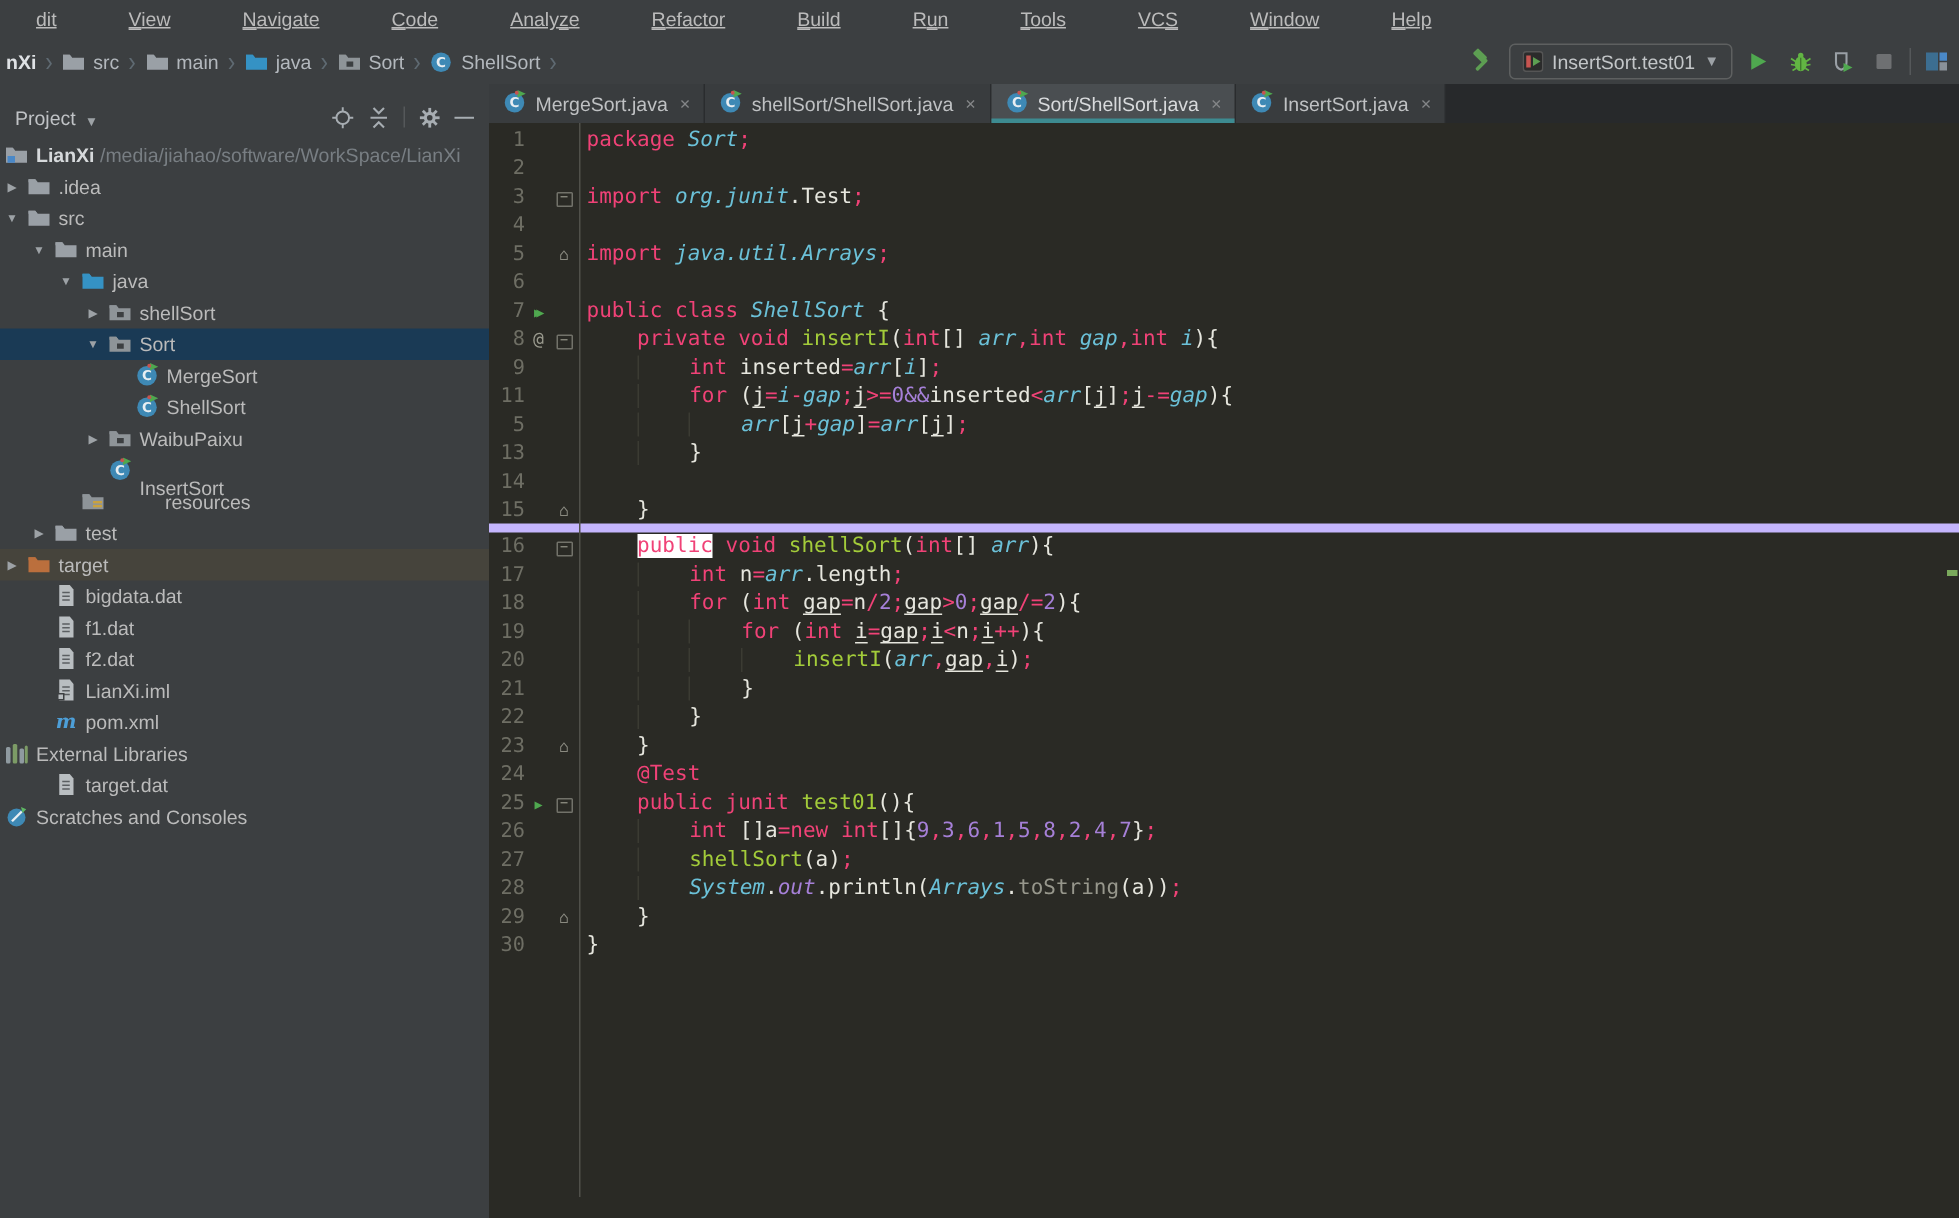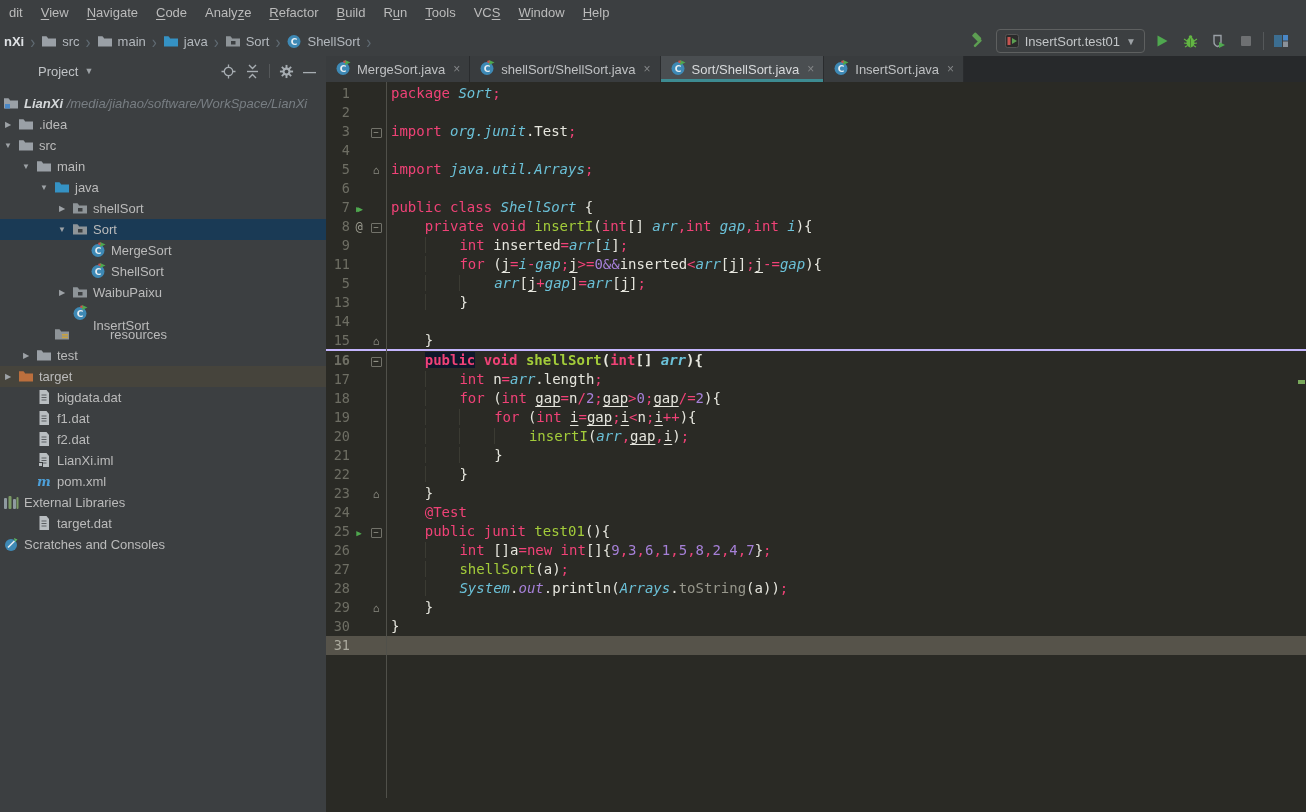--- a/index.html
+++ b/index.html
@@ -2,40 +2,40 @@
 <html><head>
 <meta charset="utf-8">
 <style>
   html,body{margin:0;padding:0;background:#2a2a25;}
   body{width:1306px;height:812px;position:relative;overflow:hidden;
        font-family:"Liberation Sans","DejaVu Sans",sans-serif;font-size:13px;
        -webkit-font-smoothing:antialiased;}
   
   .menubar{position:absolute;left:0;top:0;width:1306px;height:26px;background:#3c3f41;
            display:flex;align-items:center;color:#bbbbbb;}
-  .menu-item{padding:0 9px;line-height:26px;cursor:default;}
+  .menu-item{padding:0 24px;line-height:26px;cursor:default;text-decoration:underline;}
   .menu-item u{text-decoration:underline;text-underline-offset:2px;}
   .navbar{position:absolute;left:0;top:26px;width:1306px;height:30px;background:#3c3f41;
           display:flex;align-items:center;color:#b3b8bd;}
   .crumbs{display:flex;align-items:center;padding-left:2px;flex:1;min-width:0;}
   .crumb{display:flex;align-items:center;gap:5px;padding:0 2px;}
   .crumb.bold{font-weight:bold;color:#dfe2e5;}
   .crumb-sep{color:#5f6a72;font-size:15px;padding:0 4px;transform:scaleY(1.25);}
-  .nav-right{display:flex;align-items:center;gap:6px;padding-right:14px;}
+  .nav-right{display:flex;align-items:center;gap:6px;padding-right:4px;}
   .runbox{display:flex;align-items:center;gap:6px;border:1px solid #5e6060;border-radius:4px;
           height:22px;padding:0 8px;color:#c3c6c8;}
   .runbox .caret{color:#9da2a6;font-size:10px;}
   .tbtn{display:flex;align-items:center;justify-content:center;width:22px;height:22px;}
   .tsep{width:1px;height:18px;background:#55585a;}
   
   .icn{display:inline-block;vertical-align:middle;}
   
   .project{position:absolute;left:0;top:56px;width:326px;height:756px;background:#3c3f41;
            border-right:1px solid #2c2e30;color:#bbbbbb;}
-  .pheader{height:30px;display:flex;align-items:center;padding:0 6px;margin-left:28px;}
+  .pheader{height:30px;display:flex;align-items:flex-end;padding:0 6px;}
   .ptitle{padding-left:4px;color:#c0c3c6;}
   .pcaret{color:#9da2a6;font-size:9px;padding-left:6px;flex:1;}
   .phicons{display:flex;align-items:center;gap:9px;padding-right:4px;}
   .ptree{position:absolute;left:0;top:37px;width:326px;}
   .trow{height:21px;display:flex;align-items:center;position:relative;white-space:nowrap;}
   .trow.sel{background:#1a3a55;}
   .trow.hi{background:#46443c;}
   .tarrow{position:absolute;font-size:8px;color:#9da2a6;width:10px;text-align:center;top:6px;}
   .ticon{position:absolute;top:2px;width:16px;height:16px;}
   .tlabel{position:absolute;top:2.5px;}
@@ -47,21 +47,21 @@
   .tab{display:flex;align-items:center;gap:6px;padding:0 9px;background:#393c3e;color:#bfc1c3;
        border-right:1px solid #2a2c2e;position:relative;font-size:13px;}
   .tab.active{background:#4a4e51;color:#d8dadc;}
   .tab.active:after{content:"";position:absolute;left:0;right:0;bottom:0;height:3px;background:#3d8b91;}
   .tab .close{color:#848688;font-size:12px;padding-left:2px;}
   .codearea{position:absolute;left:0;top:26px;width:980px;height:718px;background:#2a2a25;
             font-family:"DejaVu Sans Mono","Liberation Mono",monospace;font-size:14px;}
   .codelines{position:absolute;left:0;top:2px;width:980px;}
   .cl{height:19px;line-height:19px;display:flex;position:relative;}
   .cl.cur{background:#56534a;}
-  .cl.sep{border-top:2px solid #c4b5fd;margin-top:-1px;font-weight:bold;}
+  .cl.sep{border-top:6px solid #c4b5fd;margin-top:-1px;}
   .lnum{width:24px;text-align:right;color:#6e6e64;flex:0 0 auto;font-size:13.5px;}
   .cl.cur .lnum{color:#aaa99d;}
   .slotA{width:18px;flex:0 0 auto;text-align:center;}
   .slotB{width:16px;flex:0 0 auto;text-align:center;}
   .gat{color:#9a9a8e;font-size:12px;}
   .grun{color:#4fa84f;font-size:9px;}
   .grc{color:#4fa84f;font-size:9px;letter-spacing:-4px;margin-left:-3px;}
   .gfo{display:inline-block;width:9px;height:8px;border:1px solid #72726a;border-radius:1px;
        line-height:6px;font-size:9px;color:#9a9a8e;vertical-align:1px;}
   .gfc{color:#8a8a80;font-size:11px;}
@@ -71,21 +71,21 @@
   .tk-kw{color:#f04277;}
   .tk-op{color:#f04277;}
   .tk-ty{color:#6bc1d8;font-style:italic;}
   .tk-me{color:#a3cc3a;}
   .tk-nu{color:#a680d8;}
   .tk-am{color:#a680d8;}
   .tk-pl{color:#e6e6de;}
   .tk-gr{color:#97978c;}
   .tk-fi{color:#a680d8;font-style:italic;}
   .tk-un{color:#e6e6de;text-decoration:underline;text-underline-offset:3px;}
-  .tk-hl{color:#f04277;background:#0f172a;}
+  .tk-hl{color:#f04277;background:#ffffff;}
   .ind{border-left:1px solid #3b3b33;}
   .scrollmark{position:absolute;right:1px;top:298px;width:7px;height:4px;background:#7aa95c;}
 </style>
 </head>
 <body>
 
 <div class="menubar" id="menubar">
     <span class="menu-item">dit</span>
     <span class="menu-item"><u>V</u>iew</span>
     <span class="menu-item"><u>N</u>avigate</span>
@@ -234,21 +234,21 @@
       <span style="color:#a7adb2;font-weight:bold;">—</span>
     </span>
   </div>
   <div class="ptree" id="ptree">
       <div class="trow">
         <span class="ticon" style="left: 3px;"><svg width="16" height="16" viewBox="0 0 16 16">
             <path d="M1 3.5 h4.5 l1.6 2 H15 v8 H1 z" fill="#9aa0a6"></path>
             <path d="M1 3.5 h4.5 l1.6 2 H1 z" fill="#9aa0a6"></path>
             <rect x="2" y="9" width="5" height="4.5" fill="#4a88c7"></rect>
           </svg></span>
-        <span class="tlabel" style="left: 24px; font-style: italic;"><b>LianXi</b> <span class="tpath">/media/jiahao/software/WorkSpace/LianXi</span></span>
+        <span class="tlabel" style="left: 24px;"><b>LianXi</b> <span class="tpath">/media/jiahao/software/WorkSpace/LianXi</span></span>
       </div>
       <div class="trow">
         <span class="tarrow" style="left: 3px;">▶</span>
         <span class="ticon" style="left: 18px;"><svg width="16" height="16" viewBox="0 0 16 16">
             <path d="M1 3.5 h4.5 l1.6 2 H15 v8 H1 z" fill="#9aa0a6"></path>
             <path d="M1 3.5 h4.5 l1.6 2 H1 z" fill="#9aa0a6"></path>
           </svg></span>
         <span class="tlabel" style="left: 39px;">.idea</span>
       </div>
       <div class="trow">
@@ -628,24 +628,18 @@
           <span class="slotA"></span>
           <span class="slotB"><span class="gfc">⌂</span></span>
           <span class="codetext"><span>    </span><span class="tk-pl">}</span></span>
         </div>
         <div class="cl">
           <span class="lnum">30</span>
           <span class="slotA"></span>
           <span class="slotB"></span>
           <span class="codetext"><span class="tk-pl">}</span></span>
         </div>
-        <div class="cl cur">
-          <span class="lnum">31</span>
-          <span class="slotA"></span>
-          <span class="slotB"></span>
-          <span class="codetext"></span>
-        </div>
       </div>
     <div class="gutline"></div>
     <div class="scrollmark"></div>
 
   </div>
 </div>
 
 </body></html>

